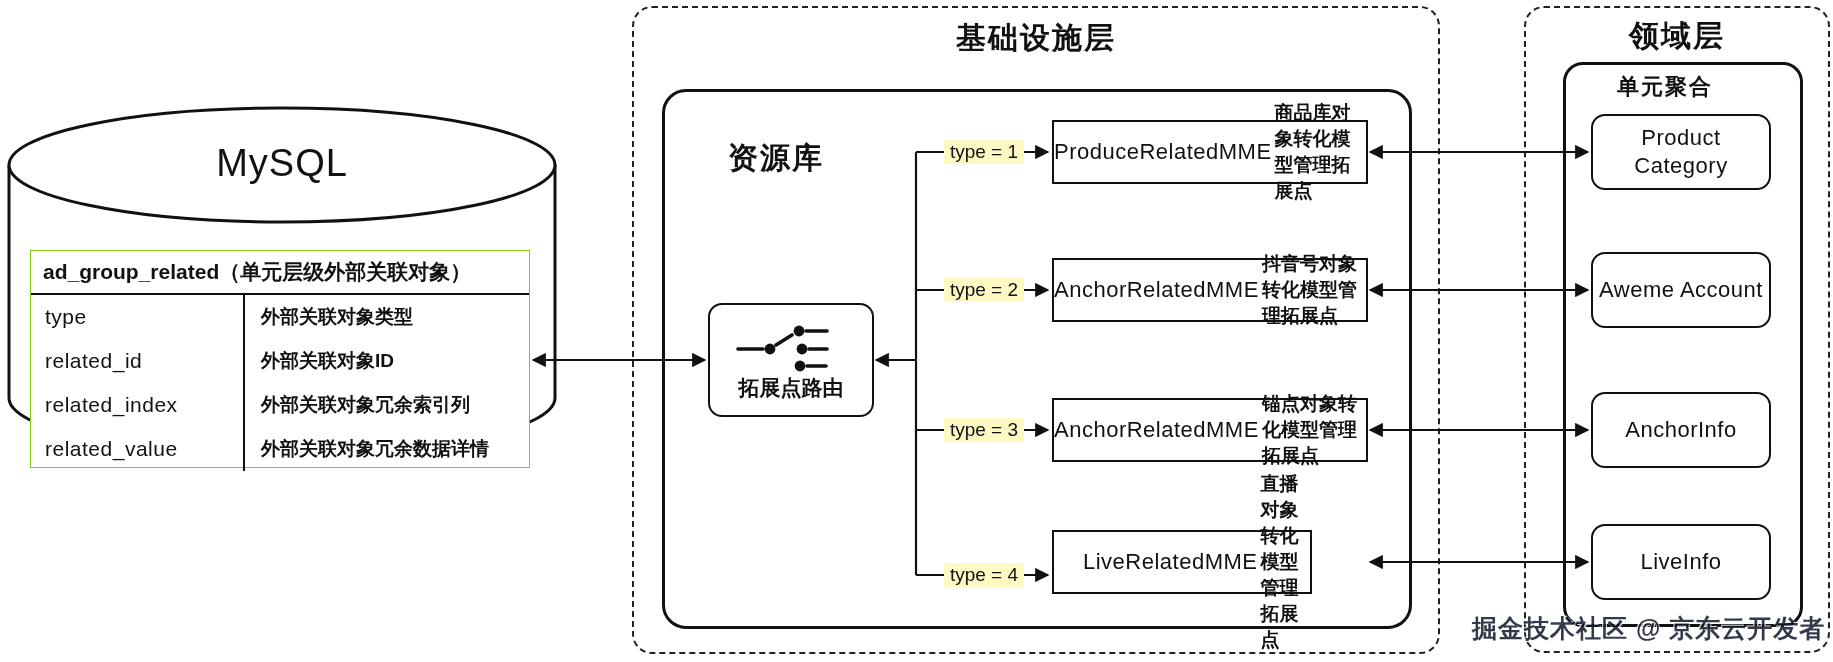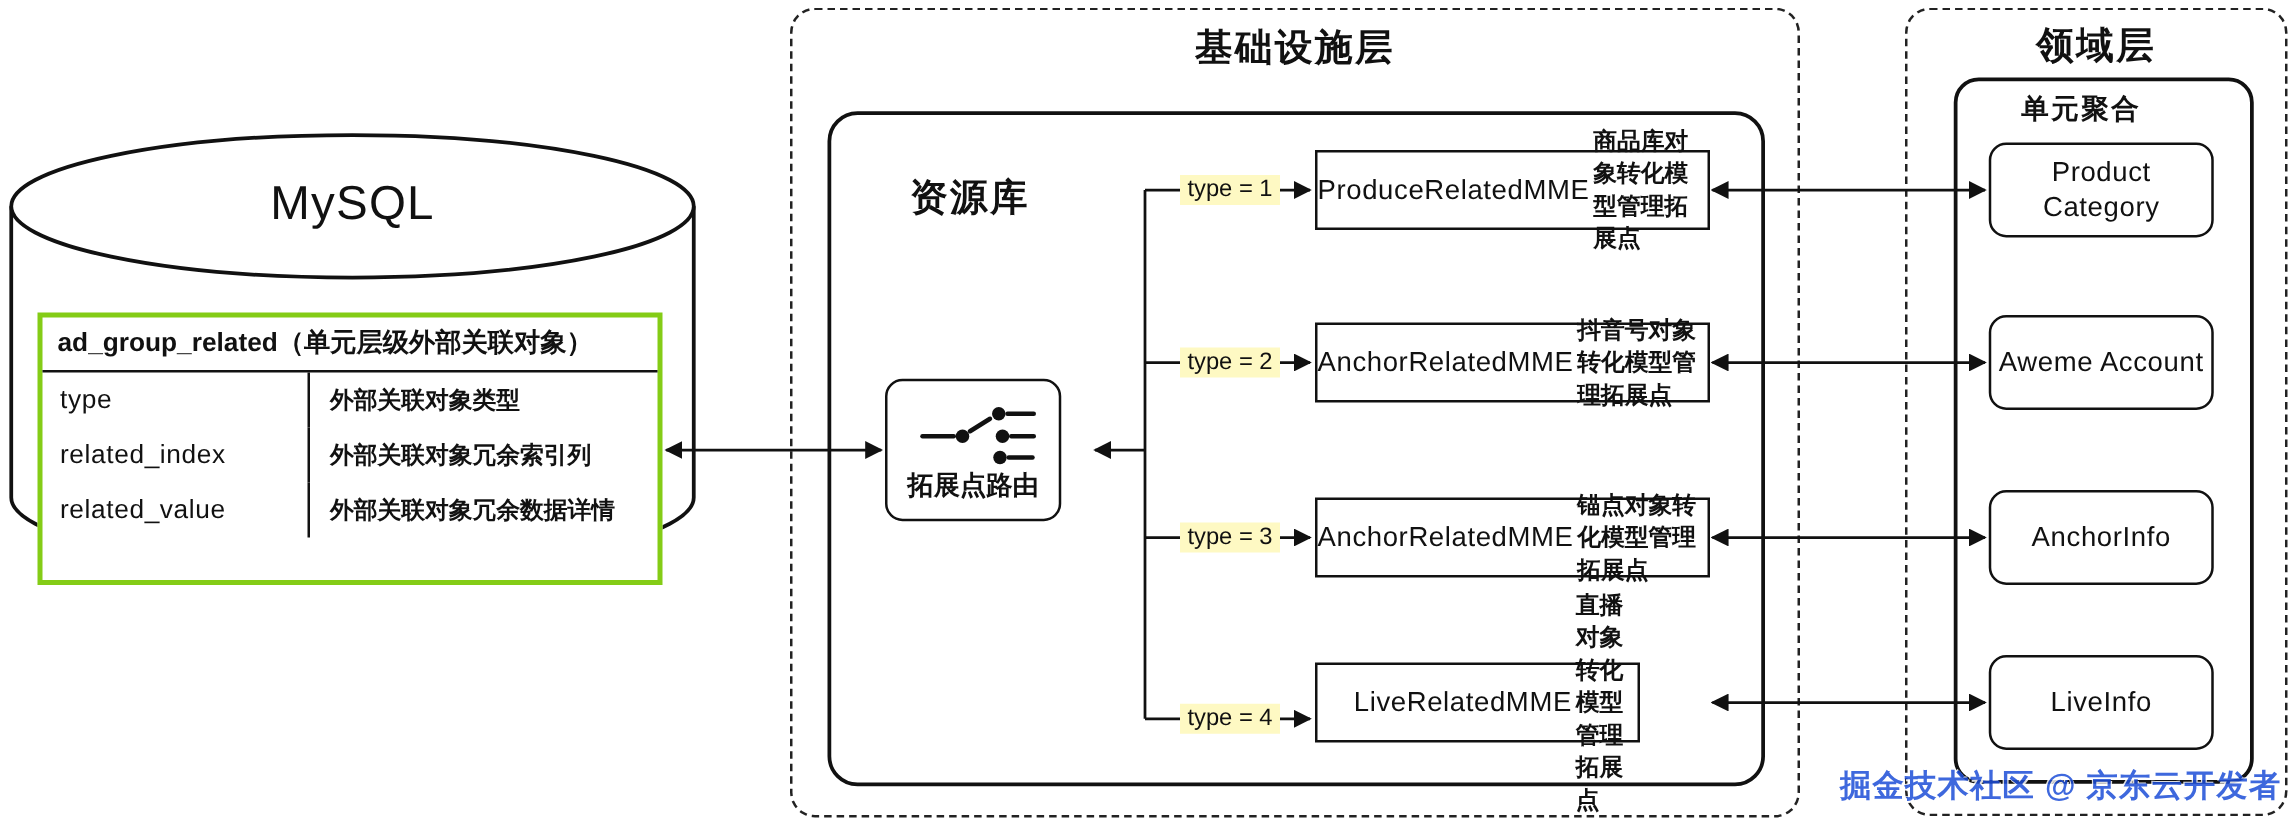--- a/index.html
+++ b/index.html
@@ -9,21 +9,21 @@
   svg.layer{position:absolute;left:0;top:0;pointer-events:none;}
 
   
   .dashed-panel{border:2px dashed #222;border-radius:20px;background:transparent;}
   .panel-title{font-size:30px;font-weight:bold;text-align:center;letter-spacing:2px;}
 
   .repo-box{border:3px solid #111;border-radius:24px;background:#fff;}
   .repo-title{font-size:30px;font-weight:bold;letter-spacing:2px;}
 
   
-  .db-table{border:4px solid #84cc16;background:#fff;}
+  .db-table{border:1px solid #84cc16;background:#fff;}
   .db-table .hdr{height:42px;line-height:42px;border-bottom:2px solid #111;
     font-size:21px;font-weight:bold;padding-left:12px;white-space:nowrap;}
   .db-row{display:flex;height:44px;}
   .db-row .f{width:198px;border-right:2px solid #111;display:flex;align-items:center;
     padding-left:14px;font-size:21px;letter-spacing:.5px;}
   .db-row .d{flex:1;display:flex;align-items:center;padding-left:16px;
     font-size:19px;font-weight:600;}
 
   .mysql-title{font-size:38px;font-weight:normal;text-align:center;letter-spacing:1px;}
 
@@ -41,21 +41,21 @@
   .type-label{background:#fef9c3;font-size:19px;text-align:center;height:24px;
     line-height:24px;white-space:nowrap;}
 
   
   .agg-box{border:3px solid #111;border-radius:20px;background:#fff;}
   .agg-title{font-size:22px;font-weight:bold;text-align:center;letter-spacing:2px;}
   .entity-box{border:2.2px solid #111;border-radius:14px;background:#fff;
     display:flex;align-items:center;justify-content:center;text-align:center;
     font-size:22px;line-height:1.28;letter-spacing:.5px;padding:4px;}
 
-  .watermark{font-size:25px;font-weight:bold;letter-spacing:1px;color:#1d4ed8;
+  .watermark{font-size:25px;font-weight:bold;letter-spacing:1px;color:#0f172a;
     opacity:.85;text-shadow:1px 1px 0 #ffffff,-1px -1px 0 #ffffff;white-space:nowrap;}
 </style>
 </head>
 <body>
 
 <div class="stage">
 
   <svg class="layer" width="1833" height="662">
     <path d="M9,165 L9,398 A273,57 0 0 0 555,398 L555,165" fill="#fff" stroke="#111" stroke-width="3"></path>
     <ellipse cx="282" cy="165" rx="273" ry="57" fill="#fff" stroke="#111" stroke-width="3"></ellipse>
@@ -63,36 +63,40 @@
 
   <div class="abs mysql-title" style="left:132px;top:142px;width:300px;">MySQL</div>
 
   <div class="abs db-table" style="left:30px;top:250px;width:500px;height:218px;">
     <div class="hdr">ad_group_related（单元层级外部关联对象）</div>
     <div class="db-row">
       <div class="f">type</div>
       <div class="d">外部关联对象类型</div>
     </div>
     <div class="db-row">
+      <div class="f">related_id</div>
+      <div class="d">外部关联对象ID</div>
+    </div>
+    <div class="db-row">
       <div class="f">related_index</div>
       <div class="d">外部关联对象冗余索引列</div>
     </div>
     <div class="db-row">
       <div class="f">related_value</div>
       <div class="d">外部关联对象冗余数据详情</div>
     </div>
   </div>
 
   <div class="abs dashed-panel" style="left:632px;top:6px;width:808px;height:648px;"></div>
   <div class="abs panel-title" style="left:632px;top:18px;width:808px;">基础设施层</div>
 
   <div class="abs repo-box" style="left:662px;top:89px;width:750px;height:540px;"></div>
   <div class="abs repo-title" style="left:728px;top:138px;">资源库</div>
 
-  <div class="abs router-box" style="left:708px;top:303px;width:141px;height:114px;">
+  <div class="abs router-box" style="left:708px;top:303px;width:166px;height:114px;">
     <div class="router-label">拓展点路由</div>
   </div>
 
   <div class="abs ext-box" style="left:1052px;top:120px;width:316px;height:64px;">
     <div class="ext-name">ProduceRelatedMME</div>
     <div class="ext-desc">商品库对象转化模型管理拓展点</div>
   </div>
   <div class="abs ext-box" style="left:1052px;top:258px;width:316px;height:64px;">
     <div class="ext-name">AnchorRelatedMME</div>
     <div class="ext-desc">抖音号对象转化模型管理拓展点</div>

